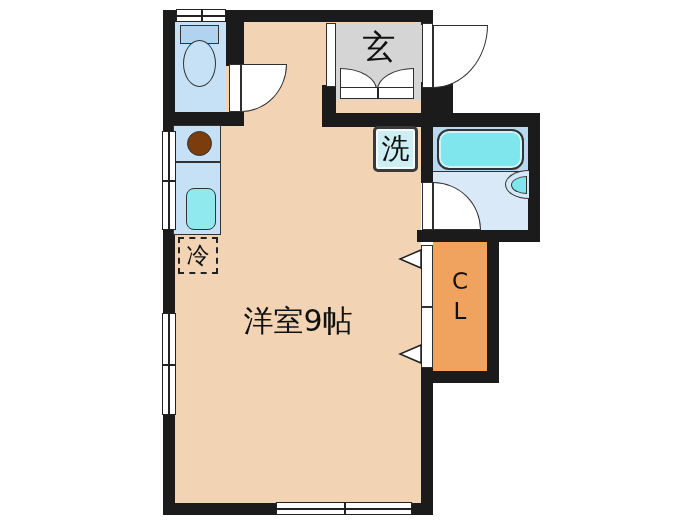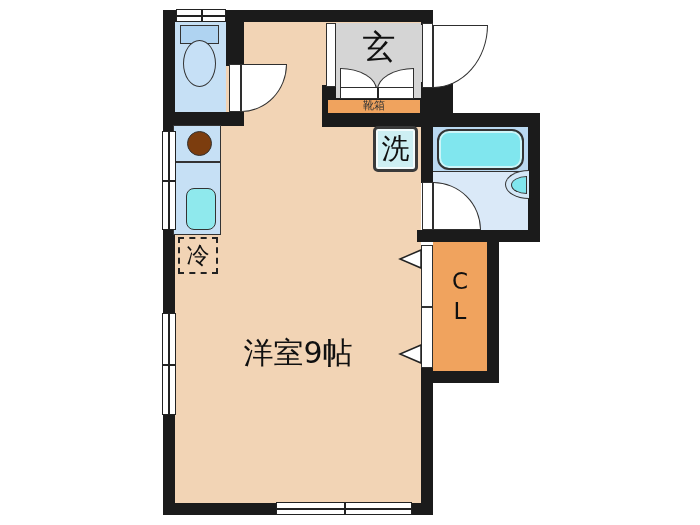--- a/index.html
+++ b/index.html
@@ -41,23 +41,20 @@
   <div class="wall" style="left:322px;top:85px;width:14px;height:42px;"></div>
   <div class="wall" style="left:322px;top:113px;width:218px;height:14px;"></div>
   <div class="wall" style="left:421px;top:10px;width:12px;height:15px;"></div>
   <div class="wall" style="left:421px;top:82px;width:32px;height:45px;"></div>
   <div class="wall" style="left:528px;top:113px;width:12px;height:129px;"></div>
   <div class="wall" style="left:417px;top:230px;width:123px;height:12px;"></div>
   <div class="wall" style="left:421px;top:125px;width:12px;height:58px;"></div>
   <div class="wall" style="left:487px;top:230px;width:12px;height:153px;"></div>
   <div class="wall" style="left:421px;top:371px;width:78px;height:12px;"></div>
 
-  <div class="fixture" style="left:326px;top:98px;width:96px;height:17px;background:var(--accent-orange);border:2px solid #1b1b1b;text-align:center;">
-    <span style="font-size:11px;line-height:12px;color:#333;display:block;">靴箱</span>
-  </div>
 
   <div class="leaf" style="left:326px;top:23px;width:10px;height:64px;"></div>
   <div class="swing" style="left:340px;top:68px;width:37px;height:22px;border-radius:0 100% 0 0;"></div>
   <div class="swing" style="left:377px;top:68px;width:37px;height:22px;border-radius:100% 0 0 0;"></div>
   <div class="leaf" style="left:340px;top:87px;width:74px;height:12px;">
     <div class="tick-v" style="left:50%;top:0;height:100%;"></div>
   </div>
 
   <div class="swing" style="left:433px;top:25px;width:55px;height:63px;border-radius:0 0 100% 0;"></div>
   <div class="leaf" style="left:422px;top:23px;width:11px;height:65px;"></div>
@@ -110,21 +107,21 @@
     <div class="tick-h" style="left:0;top:50px;width:100%;"></div>
   </div>
   <div class="window" style="left:276px;top:502px;width:136px;height:13px;">
     <div class="tick-h" style="left:0;top:5px;width:100%;"></div>
     <div class="tick-v" style="left:67px;top:0;height:100%;"></div>
   </div>
 
   <div class="label" style="left:336px;top:29px;width:86px;font-size:33px;line-height:36px;">
     <span>玄</span>
   </div>
-  <div class="label" style="left:175px;top:303px;width:246px;font-size:30px;line-height:36px;margin-top:32px;">
+  <div class="label" style="left:175px;top:303px;width:246px;font-size:30px;line-height:36px;">
     <span>洋室9帖</span>
   </div>
   <div class="label" style="left:433px;top:266px;width:54px;font-size:23px;line-height:30px;">
     <div>C</div>
     <div>L</div>
   </div>
 
 </div>
 
 </body></html>

